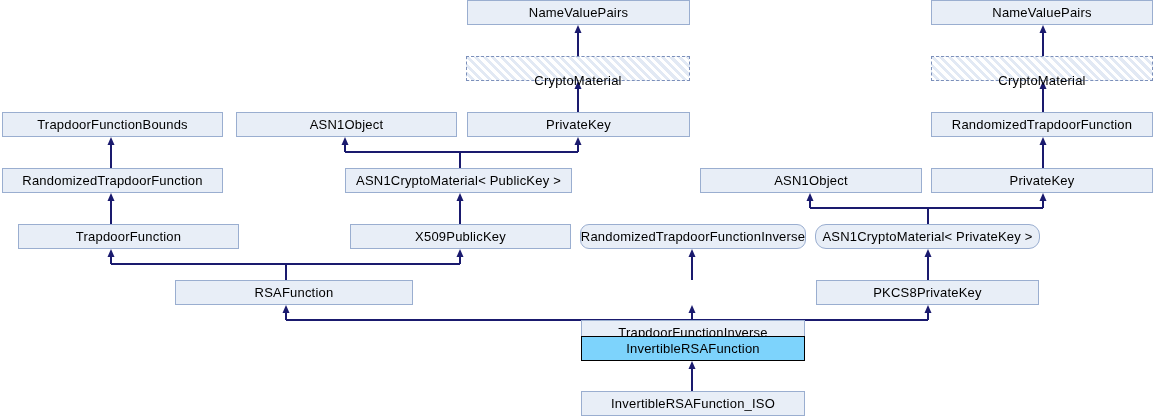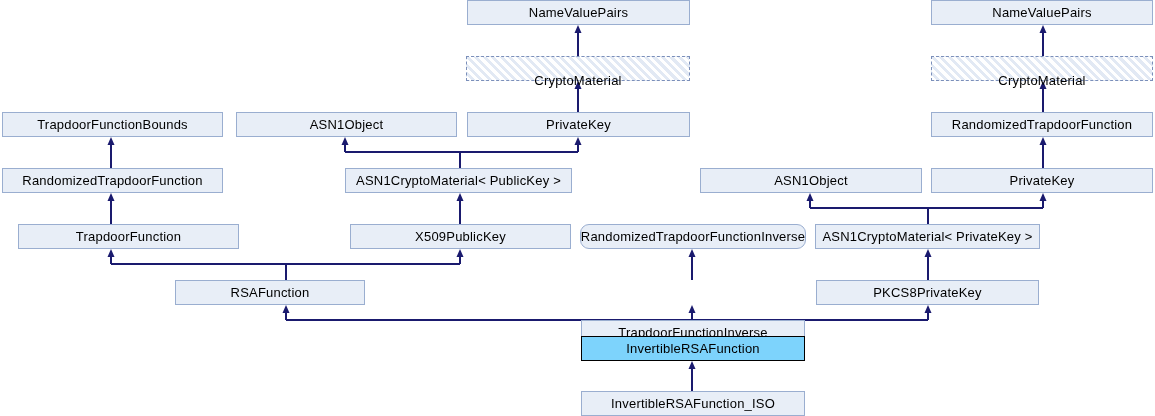--- a/index.html
+++ b/index.html
@@ -158,24 +158,24 @@
       </div>
       <div class="node normal" style="left: 18px; top: 224px; width: 221px; height: 25px; text-align: center;">
         <span class="label">TrapdoorFunction</span>
       </div>
       <div class="node normal" style="left: 350px; top: 224px; width: 221px; height: 25px;">
         <span class="label">X509PublicKey</span>
       </div>
       <div class="node normal" style="left: 580px; top: 224px; width: 226px; height: 25px; border-radius: 9px;">
         <span class="label">RandomizedTrapdoorFunctionInverse</span>
       </div>
-      <div class="node normal" style="left: 815px; top: 224px; width: 225px; height: 25px;">
+      <div class="node normal" style="left: 815px; top: 224px; width: 225px; height: 25px; border-radius: 11px;">
         <span class="label">ASN1CryptoMaterial&lt; PrivateKey &gt;</span>
       </div>
-      <div class="node normal" style="left: 175px; top: 280px; width: 190px; height: 25px;">
+      <div class="node normal" style="left: 175px; top: 280px; width: 238px; height: 25px;">
         <span class="label">RSAFunction</span>
       </div>
       <div class="node normal" style="left: 581px; top: 280px; width: 224px; height: 25px; margin-top: 40px;">
         <span class="label">TrapdoorFunctionInverse</span>
       </div>
       <div class="node normal" style="left: 816px; top: 280px; width: 223px; height: 25px;">
         <span class="label">PKCS8PrivateKey</span>
       </div>
       <div class="node current" style="left: 581px; top: 336px; width: 224px; height: 25px;">
         <span class="label">InvertibleRSAFunction</span>

